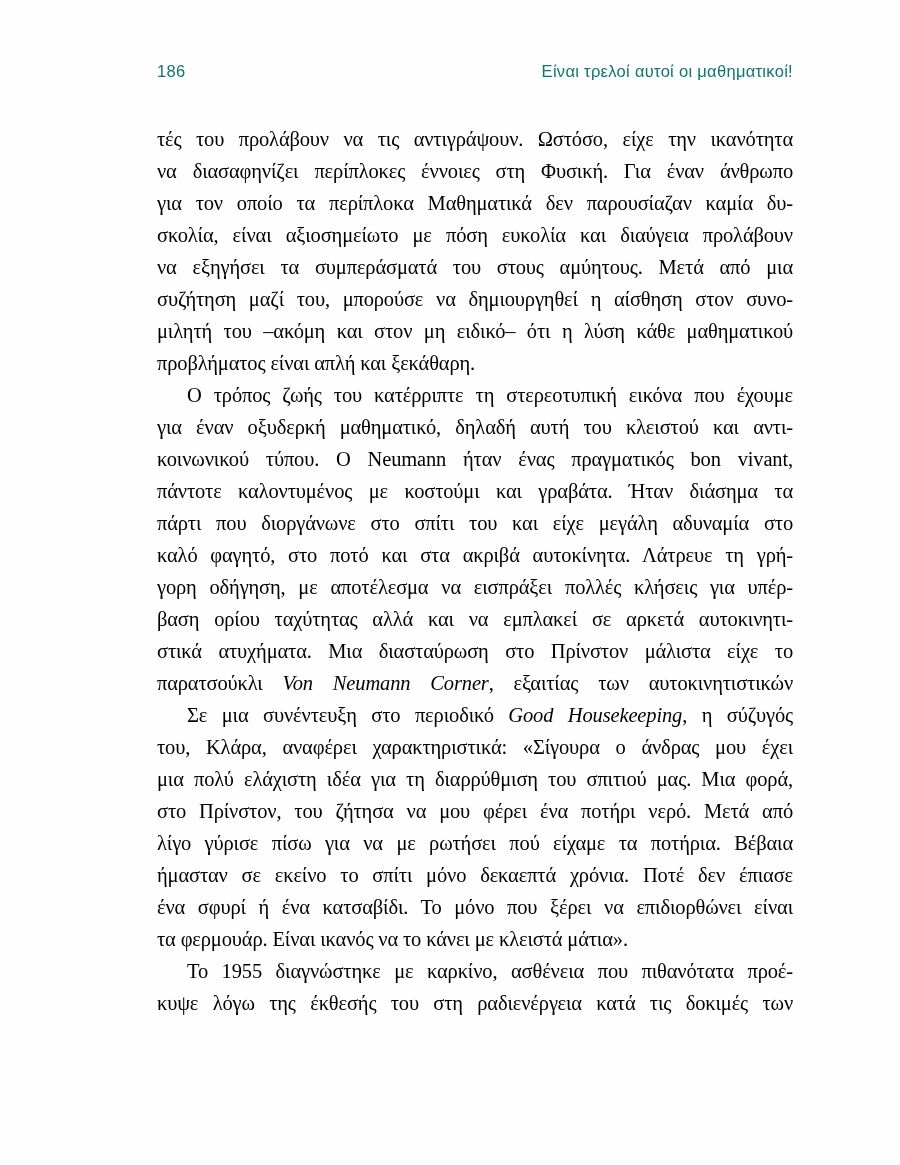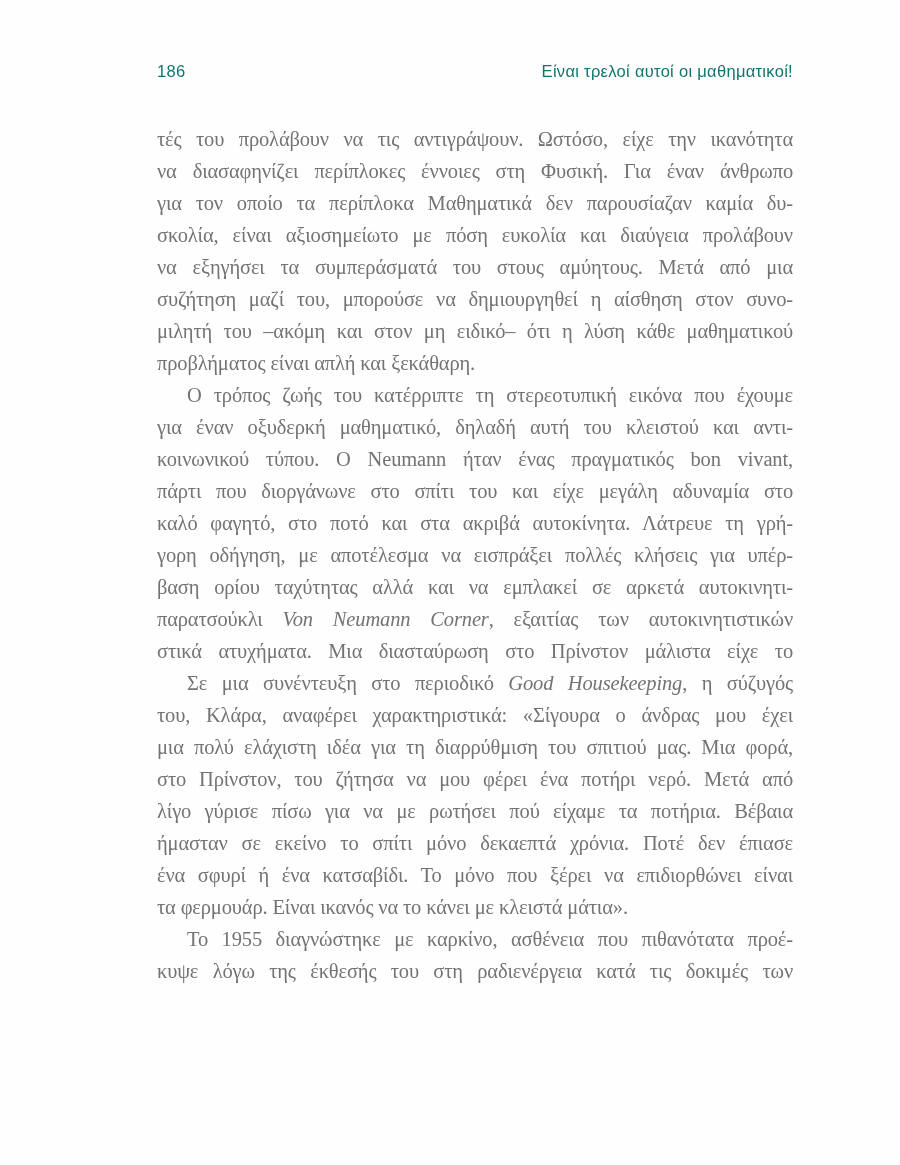--- a/index.html
+++ b/index.html
@@ -40,21 +40,21 @@
     text-align: right;
   }
   
   .body-text {
     position: absolute;
     left: 157px;
     top: 123px;
     width: 636px;
     font-size: 20.5px;
     line-height: 32px;
-    color: #737373;
+    color: #000000;
     letter-spacing: -0.15px;
   }
   .paragraph {
     margin: 0;
     padding: 0;
   }
   .line {
     height: 32px;
     overflow: hidden;
     text-align: justify;
@@ -88,26 +88,27 @@
         <div class="line jfull"><span>σκολία, είναι αξιοσημείωτο με πόση ευκολία και διαύγεια προλάβουν</span></div>
         <div class="line jfull"><span>να εξηγήσει τα συμπεράσματά του στους αμύητους. Μετά από μια</span></div>
         <div class="line jfull"><span>συζήτηση μαζί του, μπορούσε να δημιουργηθεί η αίσθηση στον συνο-</span></div>
         <div class="line jfull"><span>μιλητή του –ακόμη και στον μη ειδικό– ότι η λύση κάθε μαθηματικού</span></div>
         <div class="line"><span>προβλήματος είναι απλή και ξεκάθαρη.</span></div>
       </div>
       <div class="paragraph">
         <div class="line jfull indent"><span>Ο τρόπος ζωής του κατέρριπτε τη στερεοτυπική εικόνα που έχουμε</span></div>
         <div class="line jfull"><span>για έναν οξυδερκή μαθηματικό, δηλαδή αυτή του κλειστού και αντι-</span></div>
         <div class="line jfull"><span>κοινωνικού τύπου. Ο Neumann ήταν ένας πραγματικός bon vivant,</span></div>
+        <div class="line jfull"><span>πάντοτε καλοντυμένος με κοστούμι και γραβάτα. Ήταν διάσημα τα</span></div>
         <div class="line jfull"><span>πάρτι που διοργάνωνε στο σπίτι του και είχε μεγάλη αδυναμία στο</span></div>
         <div class="line jfull"><span>καλό φαγητό, στο ποτό και στα ακριβά αυτοκίνητα. Λάτρευε τη γρή-</span></div>
         <div class="line jfull"><span>γορη οδήγηση, με αποτέλεσμα να εισπράξει πολλές κλήσεις για υπέρ-</span></div>
         <div class="line jfull"><span>βαση ορίου ταχύτητας αλλά και να εμπλακεί σε αρκετά αυτοκινητι-</span></div>
+        <div class="line jfull"><span>στικά ατυχήματα. Μια διασταύρωση στο Πρίνστον μάλιστα είχε το</span></div>
         <div class="line jfull"><span>παρατσούκλι </span><i>Von Neumann Corner</i><span>, εξαιτίας των αυτοκινητιστικών</span></div>
-        <div class="line jfull"><span>στικά ατυχήματα. Μια διασταύρωση στο Πρίνστον μάλιστα είχε το</span></div>
       </div>
       <div class="paragraph">
         <div class="line jfull indent"><span>Σε μια συνέντευξη στο περιοδικό </span><i>Good Housekeeping</i><span>, η σύζυγός</span></div>
         <div class="line jfull"><span>του, Κλάρα, αναφέρει χαρακτηριστικά: «Σίγουρα ο άνδρας μου έχει</span></div>
         <div class="line jfull"><span>μια πολύ ελάχιστη ιδέα για τη διαρρύθμιση του σπιτιού μας. Μια φορά,</span></div>
         <div class="line jfull"><span>στο Πρίνστον, του ζήτησα να μου φέρει ένα ποτήρι νερό. Μετά από</span></div>
         <div class="line jfull"><span>λίγο γύρισε πίσω για να με ρωτήσει πού είχαμε τα ποτήρια. Βέβαια</span></div>
         <div class="line jfull"><span>ήμασταν σε εκείνο το σπίτι μόνο δεκαεπτά χρόνια. Ποτέ δεν έπιασε</span></div>
         <div class="line jfull"><span>ένα σφυρί ή ένα κατσαβίδι. Το μόνο που ξέρει να επιδιορθώνει είναι</span></div>
         <div class="line"><span>τα φερμουάρ. Είναι ικανός να το κάνει με κλειστά μάτια».</span></div>

